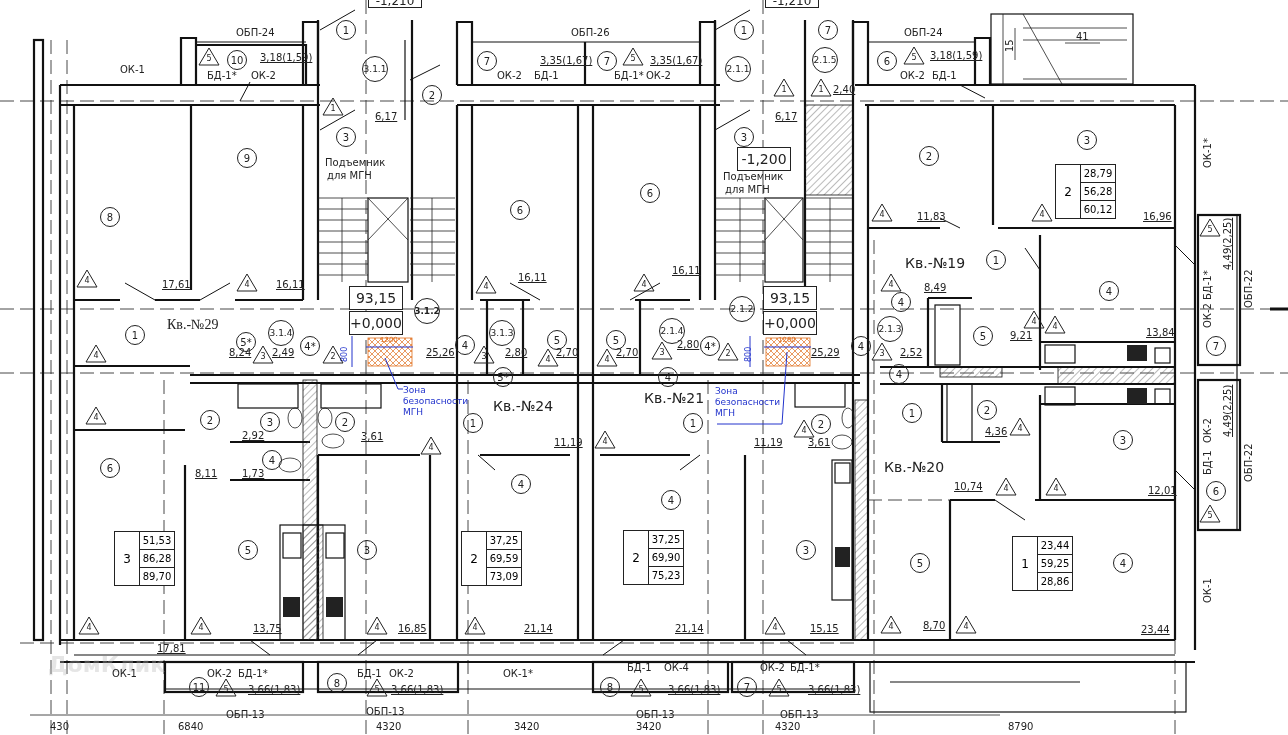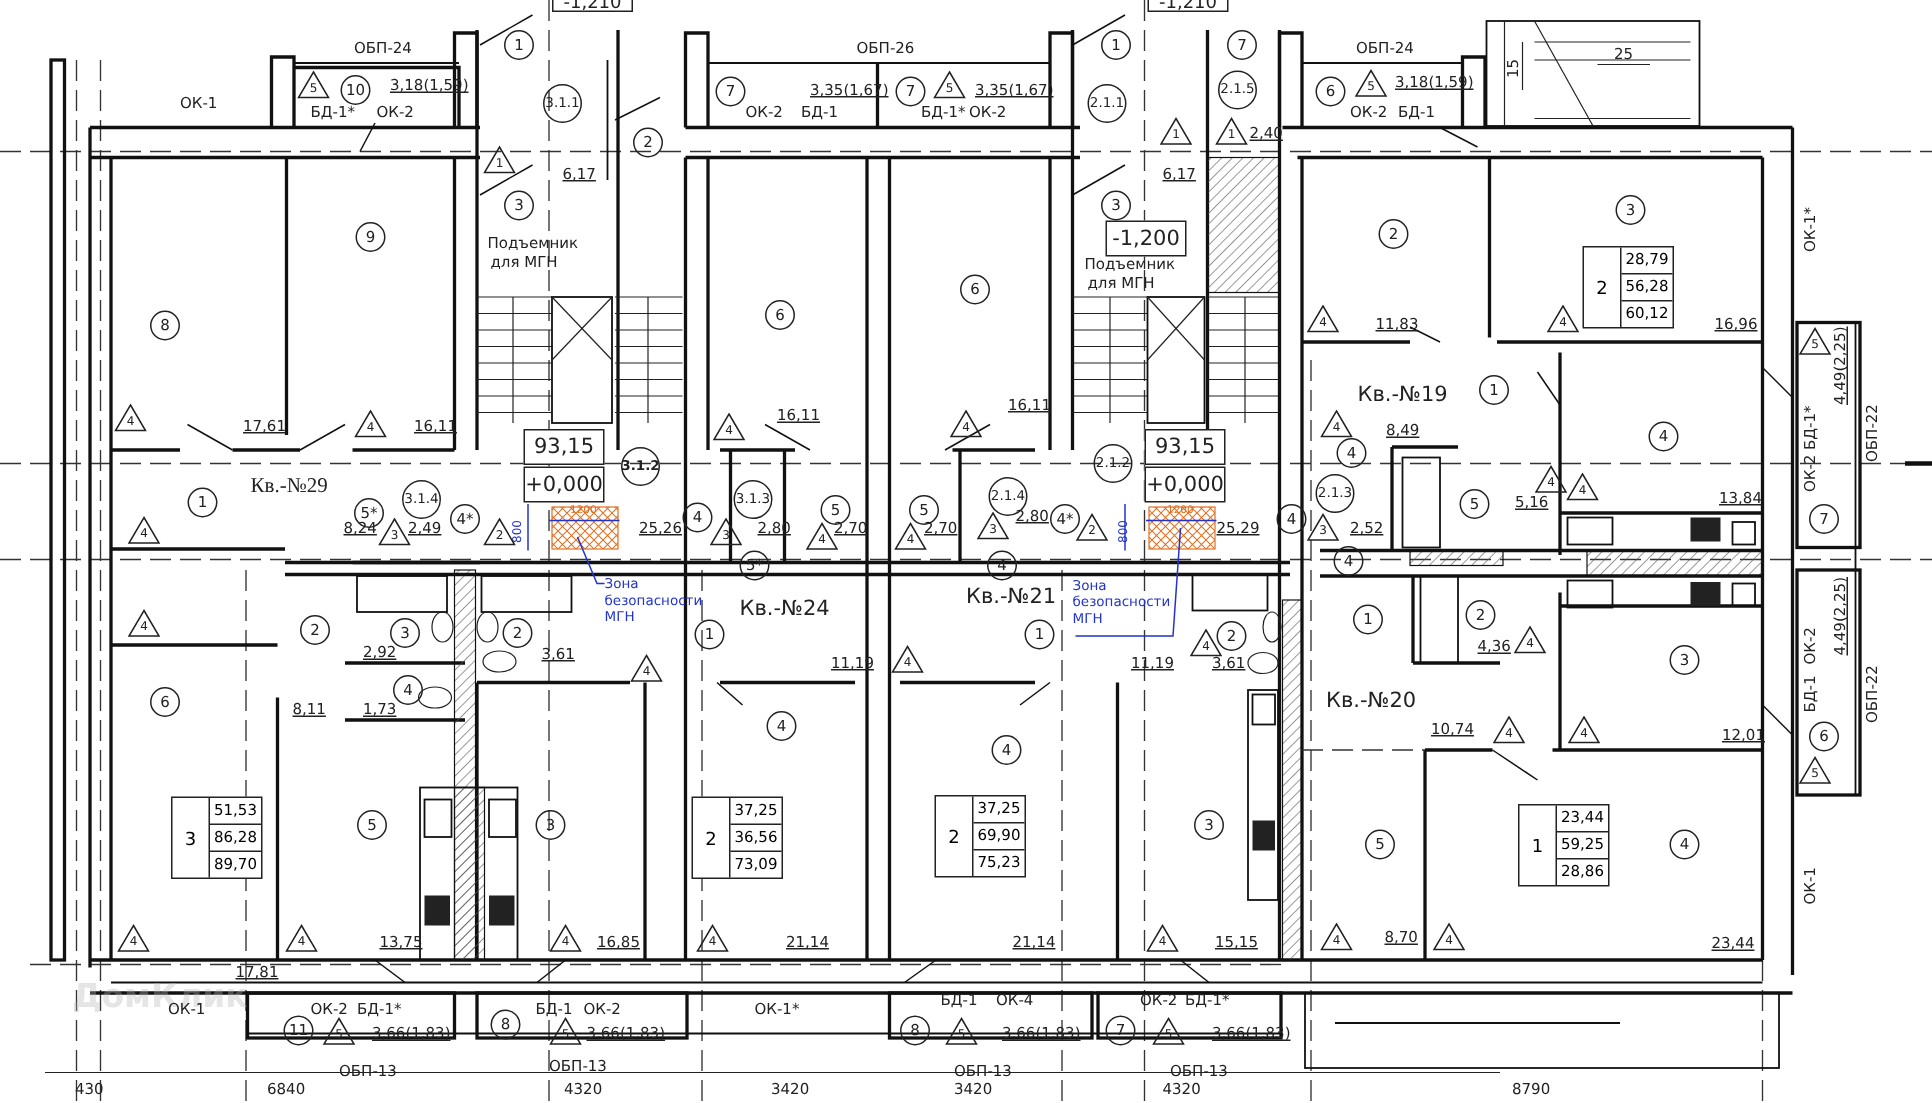--- a/index.html
+++ b/index.html
@@ -326,21 +326,21 @@
   <div class="vals">
     <span>51,53</span>
     <span>86,28</span>
     <span>89,70</span>
   </div>
 </div>
 <div class="atbl" style="left:461px;top:531px;">
   <div class="rooms">2</div>
   <div class="vals">
     <span>37,25</span>
-    <span>36,56</span>
+    <span>69,59</span>
     <span>73,09</span>
   </div>
 </div>
 <div class="atbl" style="left:623px;top:530px;">
   <div class="rooms">2</div>
   <div class="vals">
     <span>37,25</span>
     <span>69,90</span>
     <span>75,23</span>
   </div>
@@ -387,21 +387,21 @@
 <div class="lbl u" style="left:754px;top:438px;">11,19</div>
 <div class="lbl u" style="left:808px;top:438px;">3,61</div>
 <div class="lbl u" style="left:675px;top:624px;">21,14</div>
 <div class="lbl u" style="left:810px;top:624px;">15,15</div>
 <div class="lbl u" style="left:775px;top:112px;">6,17</div>
 <div class="lbl u" style="left:833px;top:85px;">2,40</div>
 <div class="lbl u" style="left:900px;top:348px;">2,52</div>
 <div class="lbl u" style="left:917px;top:212px;">11,83</div>
 <div class="lbl u" style="left:1143px;top:212px;">16,96</div>
 <div class="lbl u" style="left:924px;top:283px;">8,49</div>
-<div class="lbl u" style="left:1010px;top:331px;">5,16</div>
+<div class="lbl u" style="left:1010px;top:331px;">9,21</div>
 <div class="lbl u" style="left:1146px;top:328px;">13,84</div>
 <div class="lbl u" style="left:985px;top:427px;">4,36</div>
 <div class="lbl u" style="left:954px;top:482px;">10,74</div>
 <div class="lbl u" style="left:1148px;top:486px;">12,01</div>
 <div class="lbl u" style="left:923px;top:621px;">8,70</div>
 <div class="lbl u" style="left:1141px;top:625px;">23,44</div>
 
 <div class="lbl" style="left:236px;top:28px;">ОБП-24</div>
 <div class="circ" style="left:227px;top:50px;">10</div>
 <div class="lbl u" style="left:260px;top:53px;">3,18(1,59)</div>
@@ -774,21 +774,21 @@
     <span>5</span>
   </div>
 <div class="tri" style="left:768px;top:678px;">
     <svg width="22" height="19">
       <polygon points="11,1 21,18 1,18" fill="none" stroke="#222" stroke-width="1"></polygon>
     </svg>
     <span>5</span>
   </div>
 
 <div class="lbl v" style="left:1005px;top:52px;">15</div>
-<div class="lbl" style="left:1076px;top:32px;">25</div>
+<div class="lbl" style="left:1076px;top:32px;">41</div>
 
 <div class="lbl" style="left:50px;top:722px;">430</div>
 <div class="lbl" style="left:178px;top:722px;">6840</div>
 <div class="lbl" style="left:376px;top:722px;">4320</div>
 <div class="lbl" style="left:514px;top:722px;">3420</div>
 <div class="lbl" style="left:636px;top:722px;">3420</div>
 <div class="lbl" style="left:775px;top:722px;">4320</div>
 <div class="lbl" style="left:1008px;top:722px;">8790</div>
 
 </body></html>

